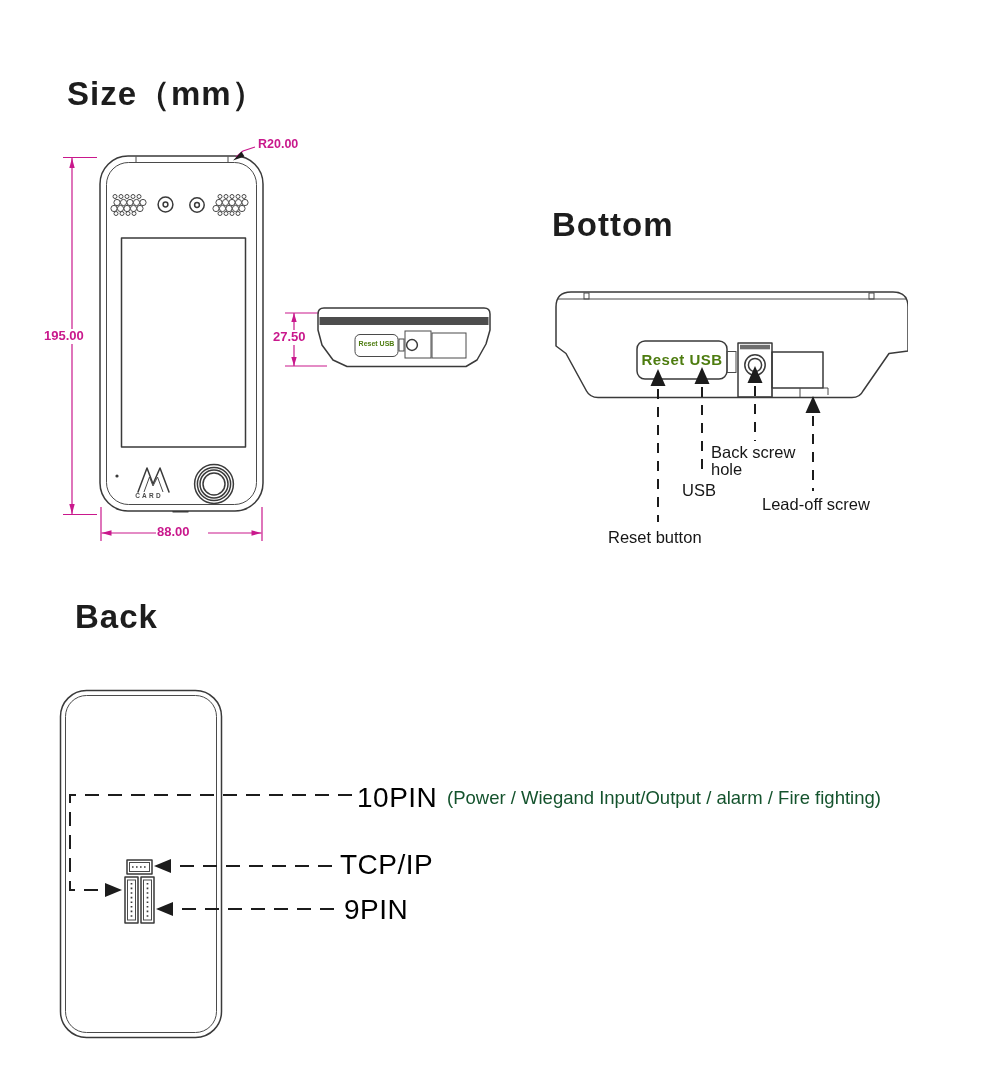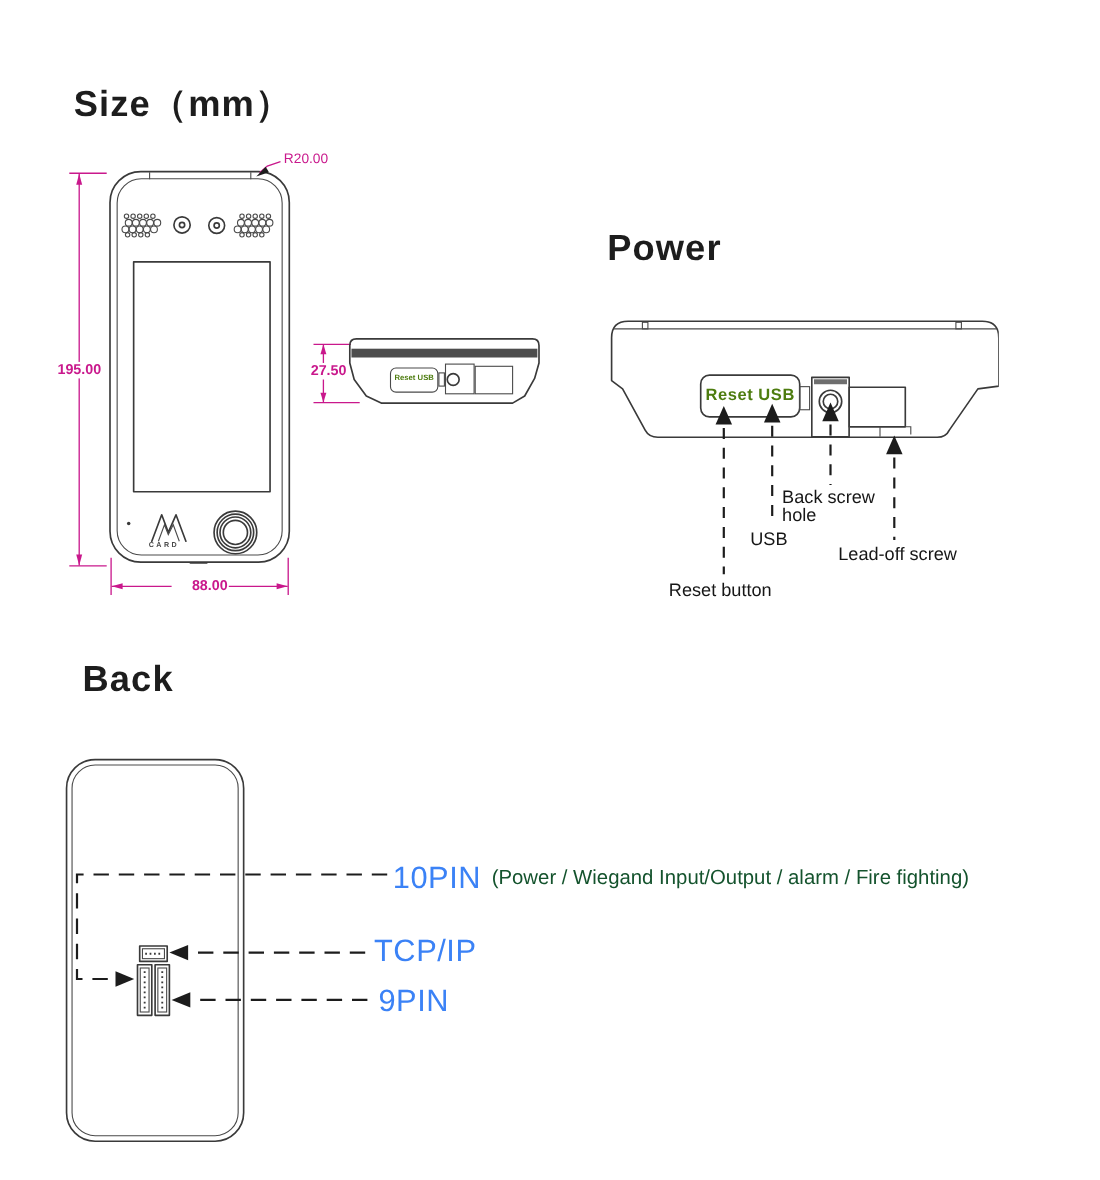--- a/index.html
+++ b/index.html
@@ -3,24 +3,24 @@
 <meta charset="utf-8">
 <style>
   *{margin:0;padding:0;box-sizing:border-box}
   html,body{background:#ffffff}
   .canvas{position:relative;width:908px;height:1073px;background:#fff;
           font-family:"Liberation Sans",sans-serif;overflow:hidden}
   .canvas svg{position:absolute;left:0;top:0}
   .lbl{position:absolute;color:#1c1c1c;white-space:nowrap}
   .title{font-size:33px;font-weight:bold;color:#1d1d1d;letter-spacing:1px}
   .dim{font-size:13px;font-weight:bold;color:#c9188c;background:#fff;
-       text-align:right;line-height:1.15;padding:0 1px}
-  .rdim{font-size:12.5px;font-weight:normal;color:#c9188c}
+       text-align:left;line-height:1.15;padding:0 1px}
+  .rdim{font-size:12.5px;font-weight:bold;color:#c9188c}
   .callout{font-size:16.5px;color:#161616;text-align:left;line-height:1.05;white-space:normal}
-  .pin{font-size:28px;font-weight:400;color:#3b82f6;letter-spacing:.5px;line-height:1}
+  .pin{font-size:28px;font-weight:400;color:#000000;letter-spacing:.5px;line-height:1}
   .pindetail{font-size:18.5px;color:#14532d;line-height:1}
   .paneltext{font-weight:bold;color:#4d7c0f;text-align:center;line-height:1}
   .cardtext{font-size:6.5px;font-weight:bold;color:#4a4a4a;letter-spacing:2.2px;text-align:center}
   
   .ln{stroke:#3a3a3a;fill:none;stroke-width:1.5;stroke-linejoin:round;stroke-linecap:round}
   .lnt{stroke:#4a4a4a;fill:none;stroke-width:1}
   .mg{stroke:#c9188c;fill:none;stroke-width:1.2}
   .mgf{fill:#c9188c;stroke:none}
   .dash{stroke:#1c1c1c;fill:none;stroke-width:2;stroke-dasharray:10 8}
   .dashl{stroke:#1c1c1c;fill:none;stroke-width:2;stroke-dasharray:14 9}
@@ -201,21 +201,21 @@
   <div class="lbl title" style="left:67px;top:72px">Size（mm）</div>
 
   <div class="lbl rdim" style="left:258px;top:137px">R20.00</div>
   <div class="lbl dim" style="left:43px;top:329px;width:50px">195.00</div>
   <div class="lbl dim" style="left:156px;top:525px;width:52px">88.00</div>
   <div class="lbl dim" style="left:272px;top:330px;width:44px">27.50</div>
 
   <div class="lbl cardtext" style="left:130px;top:492px;width:38px">CARD</div>
   <div class="lbl paneltext" style="left:354px;top:340px;width:45px;font-size:7px">Reset USB</div>
 
-  <div class="lbl title" style="left:552px;top:206px">Power</div>
+  <div class="lbl title" style="left:552px;top:206px">Bottom</div>
   <div class="lbl paneltext" style="left:637px;top:352px;width:90px;font-size:15px;letter-spacing:.5px">Reset  USB</div>
 
   <div class="lbl callout" style="left:608px;top:529px;width:110px">Reset button</div>
   <div class="lbl callout" style="left:682px;top:482px;width:44px">USB</div>
   <div class="lbl callout" style="left:711px;top:444px;width:90px">Back screw hole</div>
   <div class="lbl callout" style="left:762px;top:496px;width:112px">Lead-off screw</div>
 
   <div class="lbl title" style="left:75px;top:598px">Back</div>
 
   <div class="lbl pin" style="left:357px;top:784px">10PIN</div>

